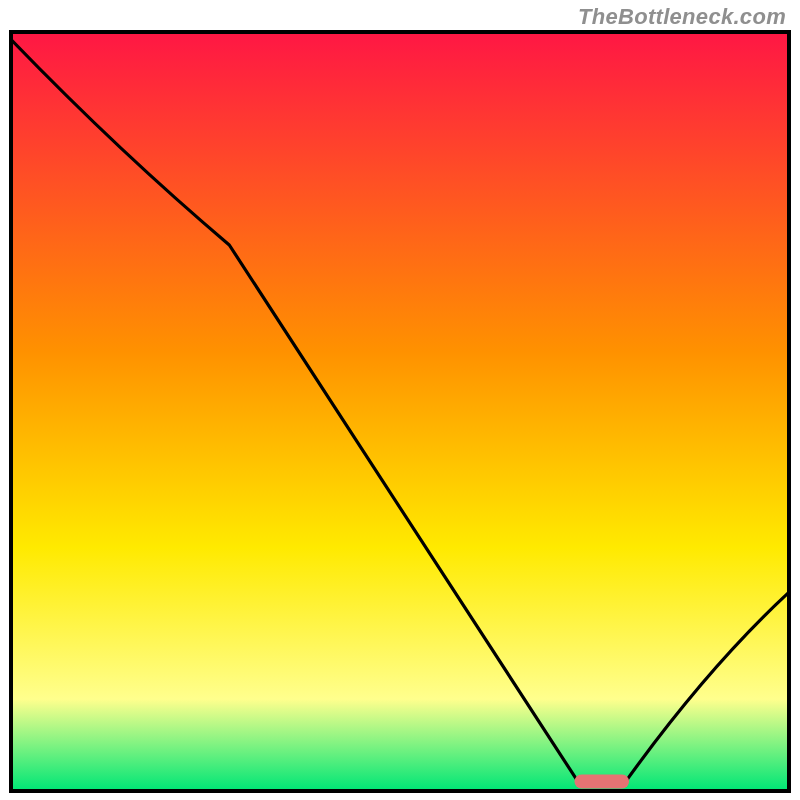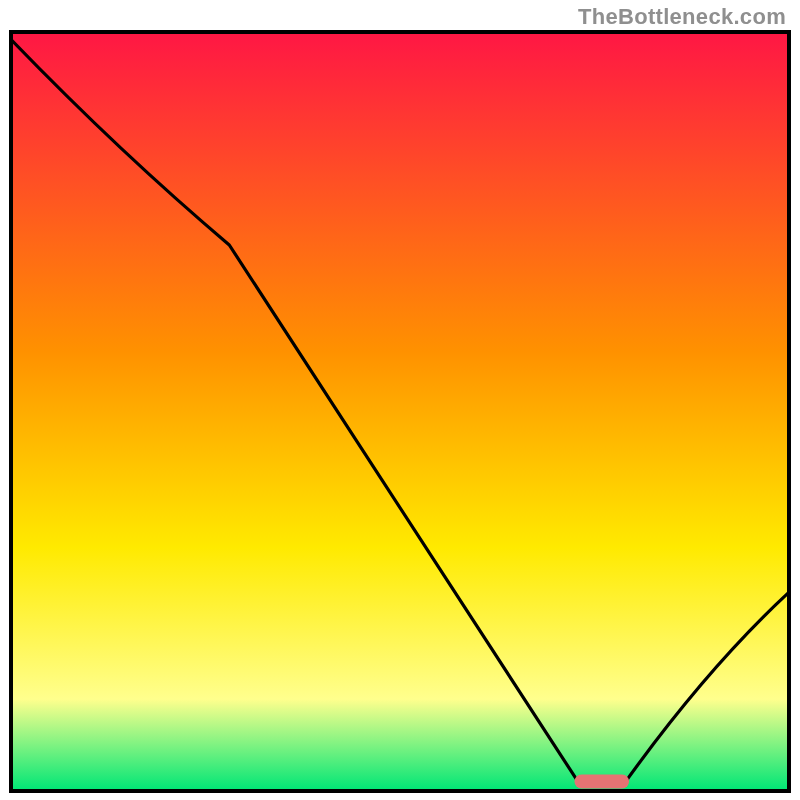--- a/index.html
+++ b/index.html
@@ -1,17 +1,17 @@
 <!DOCTYPE html>
 <html><head>
 <meta charset="utf-8">
 <style>
   * { margin: 0; padding: 0; box-sizing: border-box; }
   html, body { width: 800px; height: 800px; background: #ffffff; overflow: hidden; }
-  .wrapper { position: relative; width: 800px; height: 800px; }
+  .wrapper { position: relative; width: 800px; height: 800px; font-style: italic; }
   .watermark { position: absolute; top: 4px; right: 14px; font-family: Arial, Helvetica, sans-serif; font-size: 22px; font-weight: 600; color: #8f8f8f; letter-spacing: 0.3px; }
   .plot { position: absolute; left: 9px; top: 30px; width: 782px; height: 763px; }
   svg { display: block; }
 </style>
 </head>
 <body>
 <div class="wrapper">
 
 <div class="watermark">TheBottleneck.com</div>
 

